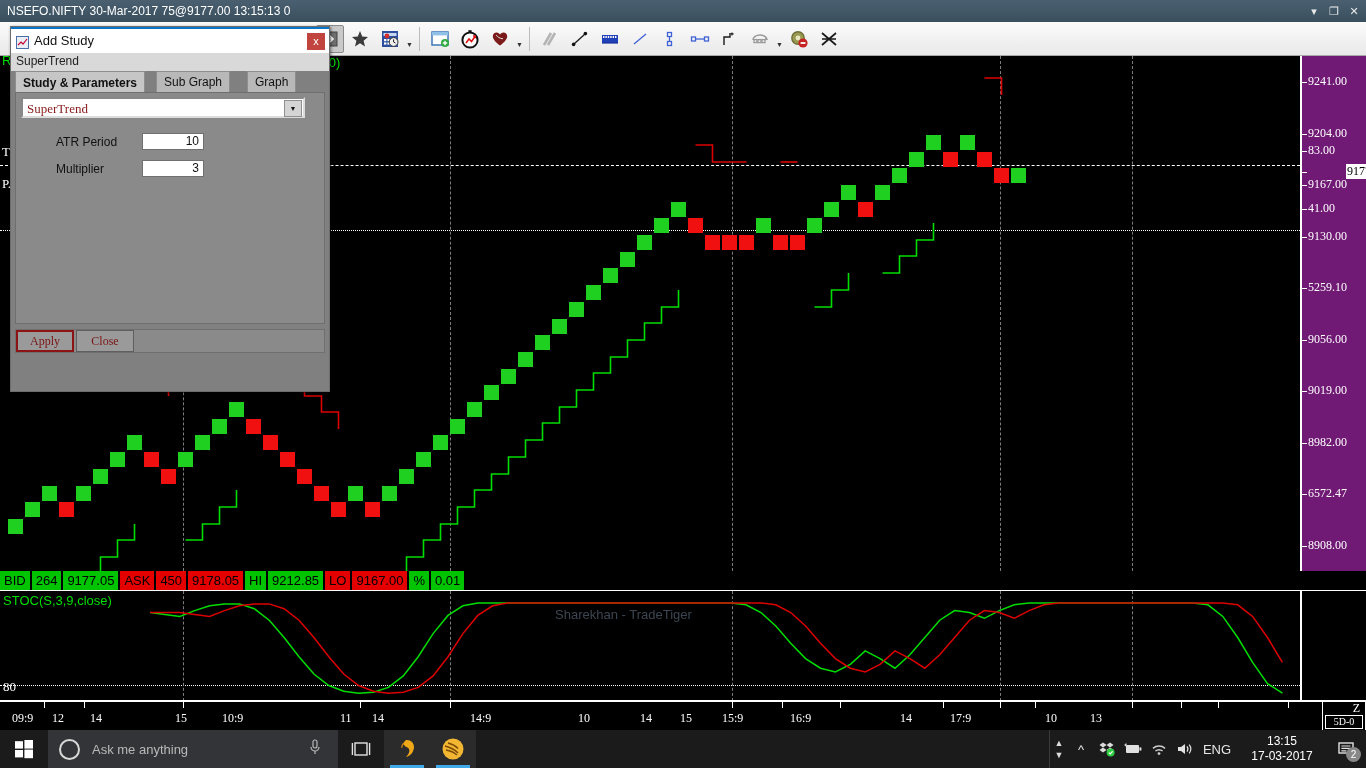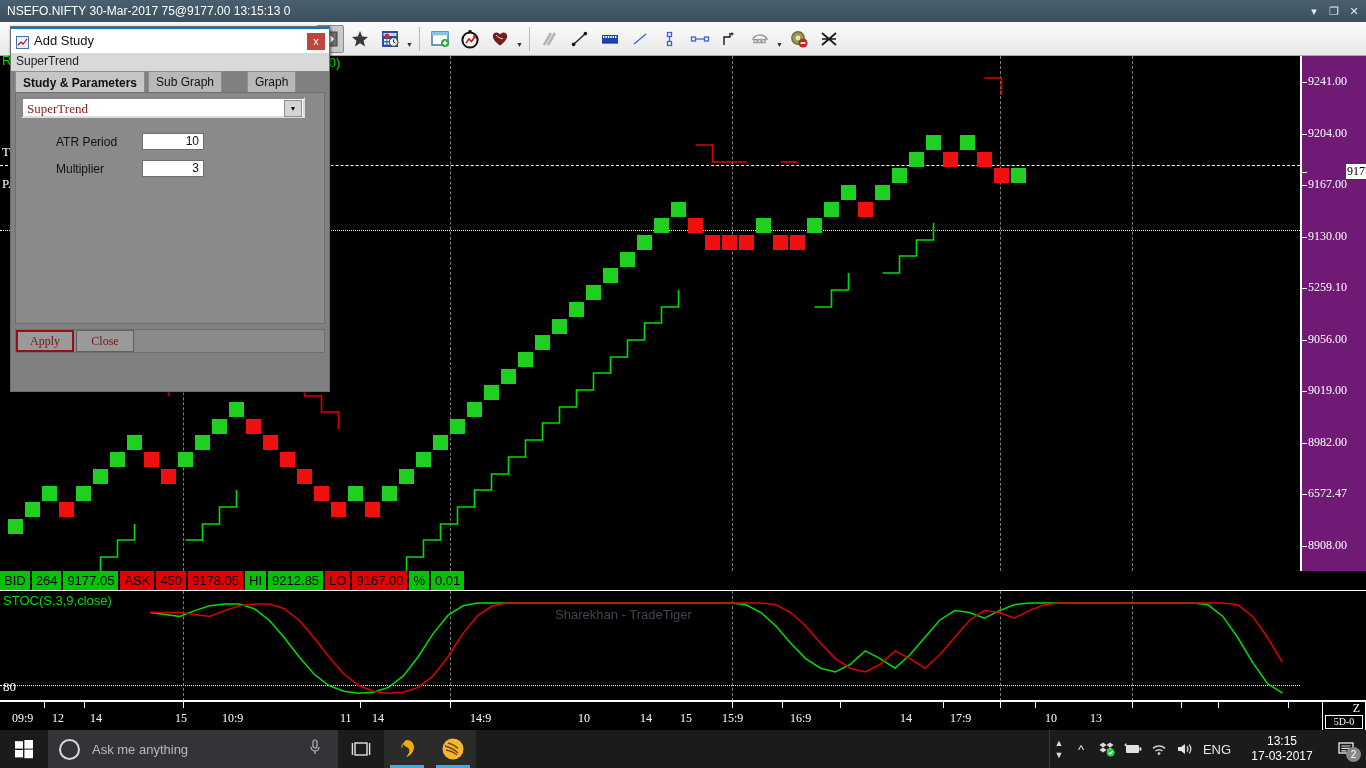--- a/index.html
+++ b/index.html
@@ -434,20 +434,26 @@
 
     <div class="vgrid" style="left:183px;height:110px;"></div>
     <div class="vgrid" style="left:450px;height:110px;"></div>
     <div class="vgrid" style="left:732px;height:110px;"></div>
     <div class="vgrid" style="left:1000px;height:110px;"></div>
     <div class="vgrid" style="left:1132px;height:110px;"></div>
     <svg id="stocsvg" width="1300" height="110" style="position:absolute;left:0;top:0;">
         <path d="M150.0,21.5L164.9,23.4L179.8,25.4L194.7,19.6L209.6,14.8L224.5,12.9L239.4,12.9L254.3,17.7L269.2,29.2L284.1,46.5L299.0,65.7L313.9,83.0L328.8,94.5L343.7,100.2L358.6,102.2L373.5,101.2L388.4,96.4L403.3,84.9L418.2,65.7L433.1,42.6L448.0,24.4L462.9,14.8L477.8,11.9L492.7,11.9L507.6,11.9L522.5,11.9L537.4,11.9L552.3,11.9L567.2,11.9L582.1,11.9L597.0,11.9L611.9,11.9L626.8,11.9L641.7,11.9L656.6,11.9L671.5,11.9L686.4,11.9L701.3,11.9L716.2,11.9L731.1,11.9L746.0,13.8L760.9,21.5L775.8,35.0L790.7,52.2L805.6,67.6L820.5,77.2L835.4,81.0L850.3,73.4L865.2,59.9L880.1,67.6L895.0,77.2L909.9,63.8L924.8,46.5L939.7,29.2L954.6,19.6L969.5,21.5L984.4,27.3L999.3,19.6L1014.2,13.8L1029.1,11.9L1044.0,11.9L1058.9,11.9L1073.8,11.9L1088.7,11.9L1103.6,11.9L1118.5,11.9L1133.4,11.9L1148.3,11.9L1163.2,11.9L1178.1,11.9L1193.0,11.9L1207.9,13.8L1222.8,25.4L1237.7,46.5L1252.6,71.4L1267.5,92.6L1282.4,102.2" fill="none" stroke="#00dd00" stroke-width="1.5"></path>
         <path d="M150.0,21.5L164.9,21.5L179.8,21.5L194.7,23.4L209.6,25.4L224.5,19.6L239.4,14.8L254.3,12.9L269.2,12.9L284.1,17.7L299.0,29.2L313.9,46.5L328.8,65.7L343.7,83.0L358.6,94.5L373.5,100.2L388.4,102.2L403.3,101.2L418.2,96.4L433.1,84.9L448.0,65.7L462.9,42.6L477.8,24.4L492.7,14.8L507.6,11.9L522.5,11.9L537.4,11.9L552.3,11.9L567.2,11.9L582.1,11.9L597.0,11.9L611.9,11.9L626.8,11.9L641.7,11.9L656.6,11.9L671.5,11.9L686.4,11.9L701.3,11.9L716.2,11.9L731.1,11.9L746.0,11.9L760.9,11.9L775.8,13.8L790.7,21.5L805.6,35.0L820.5,52.2L835.4,67.6L850.3,77.2L865.2,81.0L880.1,73.4L895.0,59.9L909.9,67.6L924.8,77.2L939.7,63.8L954.6,46.5L969.5,29.2L984.4,19.6L999.3,21.5L1014.2,27.3L1029.1,19.6L1044.0,13.8L1058.9,11.9L1073.8,11.9L1088.7,11.9L1103.6,11.9L1118.5,11.9L1133.4,11.9L1148.3,11.9L1163.2,11.9L1178.1,11.9L1193.0,11.9L1207.9,11.9L1222.8,11.9L1237.7,13.8L1252.6,25.4L1267.5,46.5L1282.4,71.4" fill="none" stroke="#dd0000" stroke-width="1.5"></path>
       </svg>
+    <div id="sxaxis" class="abs">
+        <div class="sxlab" style="top: -448px;">83.00</div>
+        <div class="pxtick" style="top: -440px;"></div>
+        <div class="sxlab" style="top: -390px;">41.00</div>
+        <div class="pxtick" style="top: -382px;"></div>
+      </div>
   </div>
 
   <div id="timeaxis" class="abs">
     <div id="zbox">
       <div style="text-align:right;padding-right:5px;line-height:14px;">Z</div>
       <div style="border:1px solid #fff;margin:0 2px;font-size:10px;line-height:12px;text-align:center;">5D-0</div>
     </div>
   <div class="tlab" style="left: 12px;">09:9</div>
       <div class="tlab" style="left: 52px;">12</div>
       <div class="tlab" style="left: 90px;">14</div>
@@ -494,21 +500,21 @@
     <span class="txt">Add Study</span>
     <span id="dlgclose">x</span>
   </div>
 
   <div id="dlgsub">
     <span>SuperTrend</span>
   </div>
 
   <div id="tabs">
     <div class="tab active" style="left:0;">Study &amp; Parameters</div>
-    <div class="tab" style="left:133px;">Sub Graph</div>
+    <div class="tab" style="left:141px;">Sub Graph</div>
     <div class="tab" style="left:232px;">Graph</div>
   </div>
 
   <div id="dlgbody">
     <div id="studysel">
       <span class="val">SuperTrend</span>
       <span class="arrowbtn">▼</span>
     </div>
 
     <div class="plabel" style="left:40px;top:42px;">ATR Period</div>

